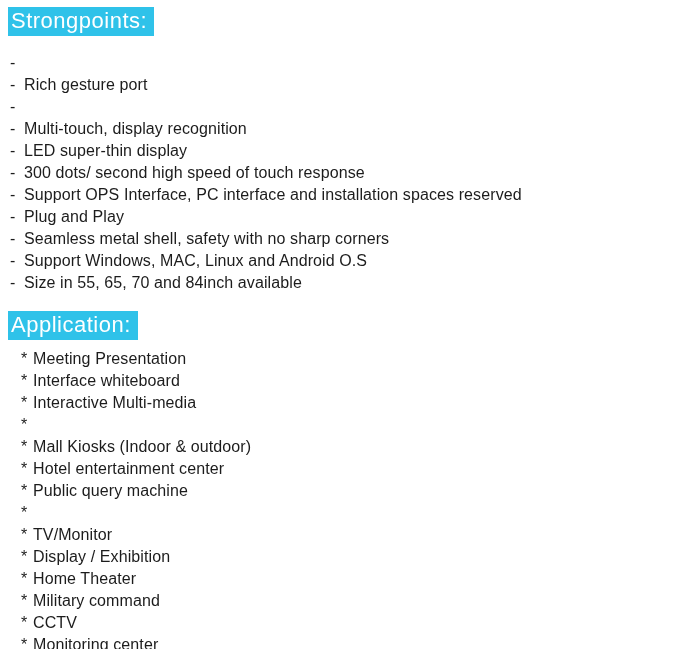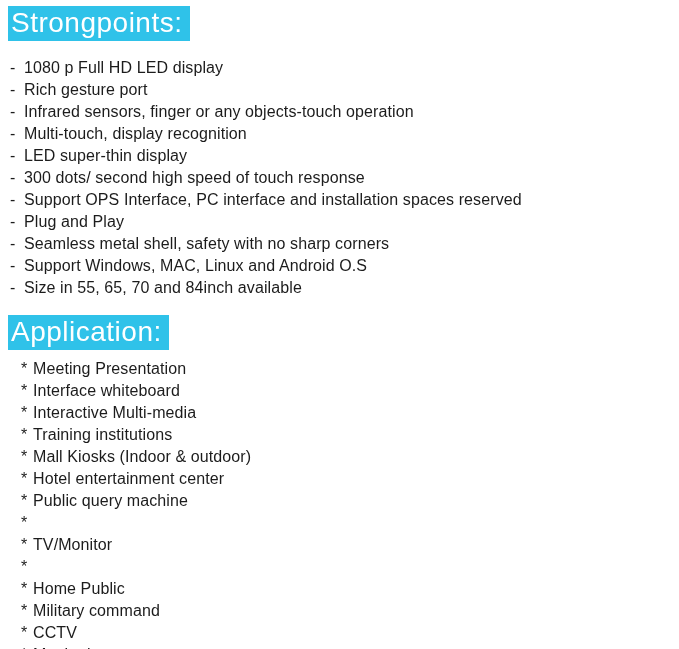--- a/index.html
+++ b/index.html
@@ -13,21 +13,21 @@
   }
   .page { width: 679px; height: 649px; background: #ffffff; }
 
   h2.section-heading { font-weight: 400; }
   h2.heading-strongpoints { margin: 6px 0 0 8px; }
   h2.heading-application { margin: 16px 0 0 8px; }
 
   .hl {
     display: inline-block;
     color: #ffffff;
-    font-size: 28px;
+    font-size: 22px;
     font-weight: 400;
     line-height: 1;
     padding: 3px 7px 4px 3px;
     letter-spacing: 0.5px;
   }
 
   ul.item-list {
     list-style: none;
     font-size: 16px;
     line-height: 22px;
@@ -49,29 +49,27 @@
 
 <div class="page">
 
   <section>
     <h2 class="section-heading heading-strongpoints">
       <span class="hl" style="background: rgb(47, 194, 233); color: rgb(255, 255, 255);">Strongpoints:</span>
     </h2>
     <ul class="item-list dash-list">
       <li>
           <span class="bullet">-</span>
-          <span>1080 p Full HD LED display</span>
         </li>
       <li>
           <span class="bullet">-</span>
           <span>Rich gesture port</span>
         </li>
       <li>
           <span class="bullet">-</span>
-          <span>Infrared sensors, finger or any objects-touch operation</span>
         </li>
       <li>
           <span class="bullet">-</span>
           <span>Multi-touch, display recognition</span>
         </li>
       <li>
           <span class="bullet">-</span>
           <span>LED super-thin display</span>
         </li>
       <li>
@@ -113,21 +111,20 @@
       <li>
           <span class="bullet">*</span>
           <span>Interface whiteboard</span>
         </li>
       <li>
           <span class="bullet">*</span>
           <span>Interactive Multi-media</span>
         </li>
       <li>
           <span class="bullet">*</span>
-          <span>Training institutions</span>
         </li>
       <li>
           <span class="bullet">*</span>
           <span>Mall Kiosks (Indoor &amp; outdoor)</span>
         </li>
       <li>
           <span class="bullet">*</span>
           <span>Hotel entertainment center</span>
         </li>
       <li>
@@ -136,24 +133,25 @@
         </li>
       <li>
           <span class="bullet">*</span>
         </li>
       <li>
           <span class="bullet">*</span>
           <span>TV/Monitor</span>
         </li>
       <li>
           <span class="bullet">*</span>
+          <span>Display / Exhibition</span>
         </li>
       <li>
           <span class="bullet">*</span>
-          <span>Home Public</span>
+          <span>Home Theater</span>
         </li>
       <li>
           <span class="bullet">*</span>
           <span>Military command</span>
         </li>
       <li>
           <span class="bullet">*</span>
           <span>CCTV</span>
         </li>
       <li>

